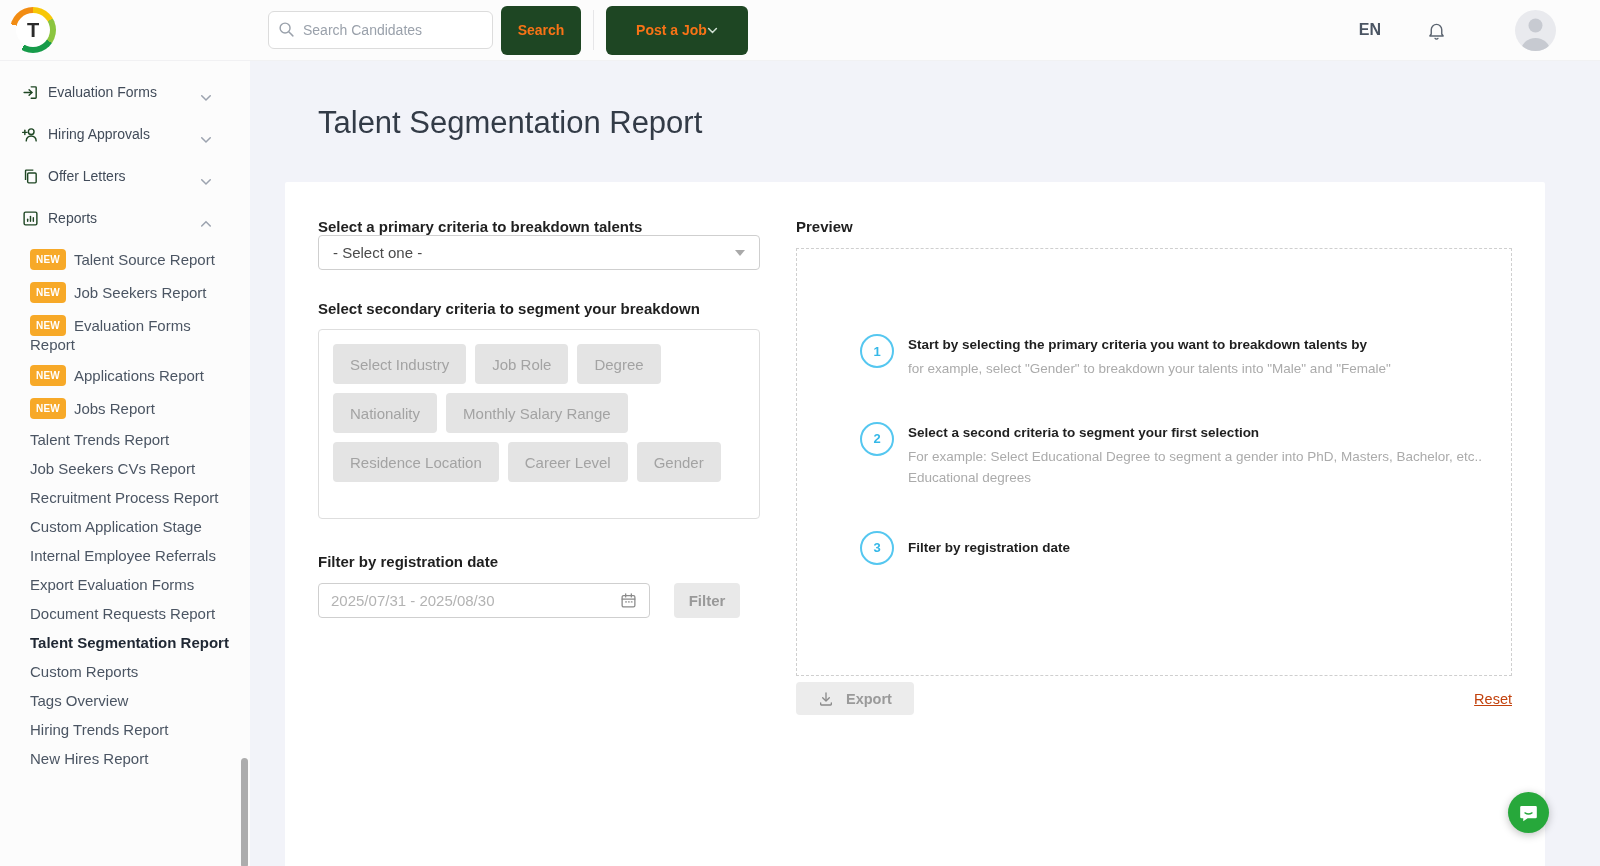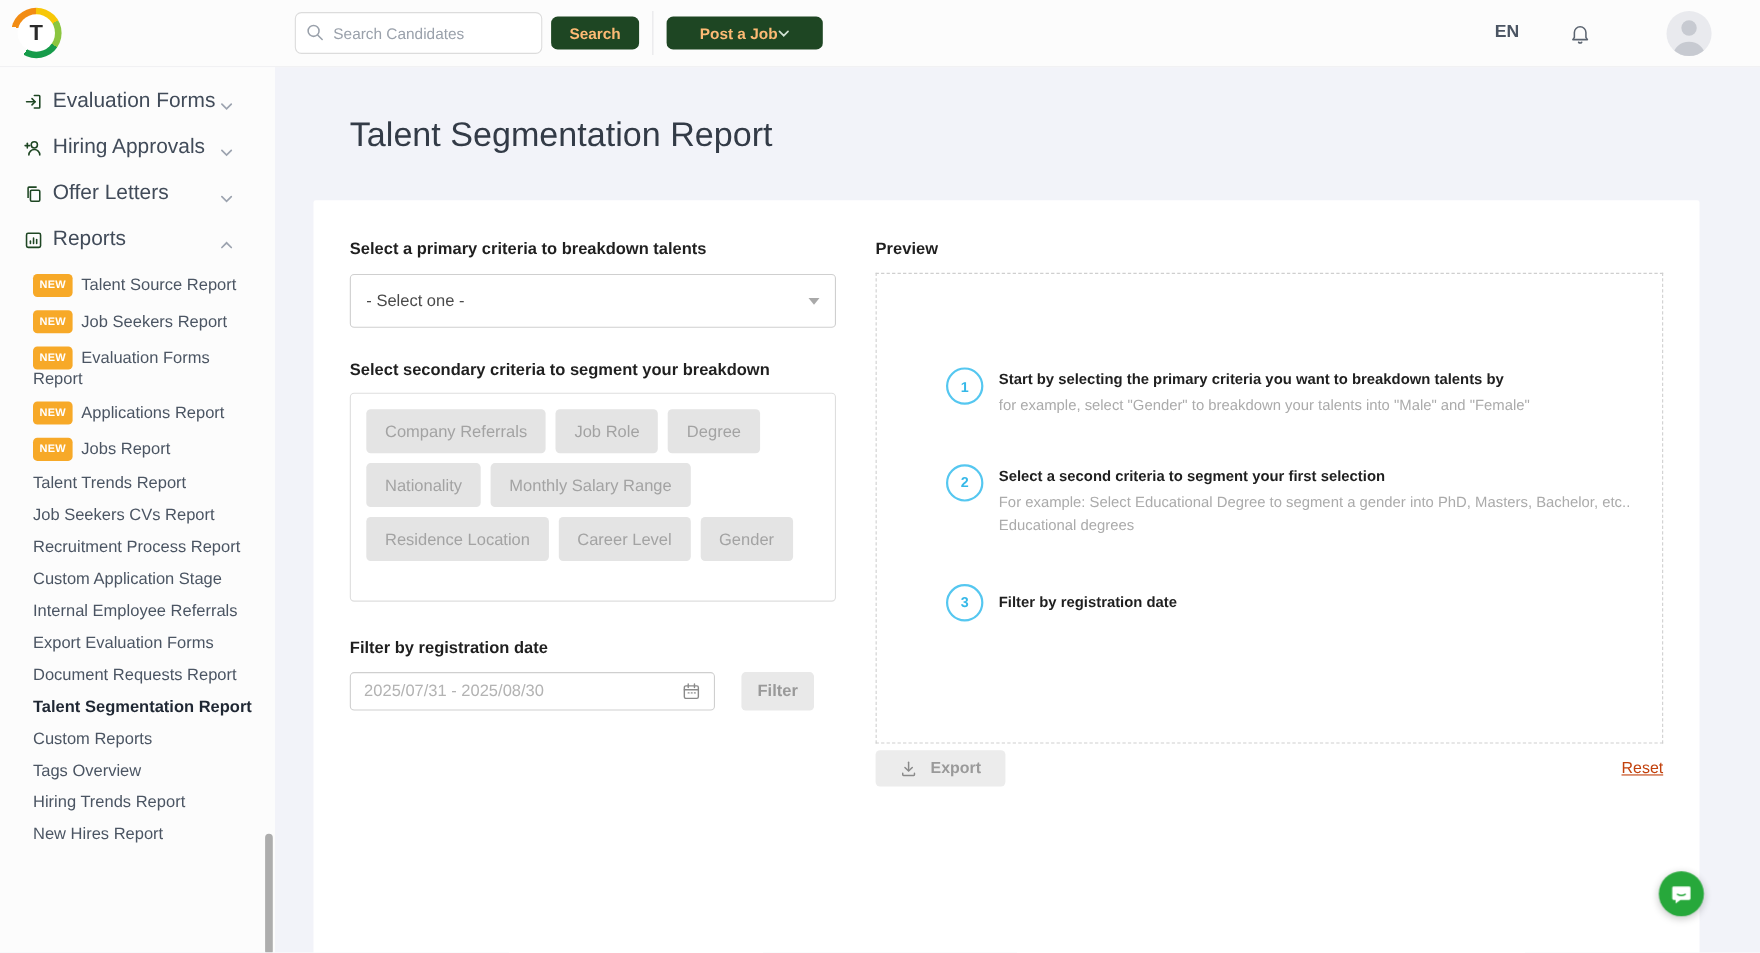--- a/index.html
+++ b/index.html
@@ -23,21 +23,21 @@
     font-weight:bold; font-size:20px; color:#2b2b2b; }
   .search-wrap { margin-left:212px; position:relative; }
   .search-wrap input {
     width:225px; height:38px; border:1px solid #dcdcdc; border-radius:6px;
     padding:0 12px 0 34px; font-size:14px; color:#444; background:#fff; outline:none;
     font-family:inherit;
   }
   .search-wrap input::placeholder { color:#9aa1ab; }
   .search-wrap .mag { position:absolute; left:10px; top:10px; width:17px; height:17px; color:#9aa1ab; }
   .btn-green {
-    height:30px; background:#1e4623; color:#fdba74; border:none; border-radius:6px;
+    height:49px; background:#1e4623; color:#f97316; border:none; border-radius:6px;
     font-size:14px; font-weight:600; cursor:pointer; font-family:inherit;
     display:inline-flex; align-items:center; justify-content:center;
   }
   .search-btn { width:80px; margin-left:8px; }
   .top-divider { width:1px; height:40px; background:#e6e6e8; margin:0 12px; }
   .postjob-btn { width:142px; gap:0; }
   .postjob-btn .chev { width:11px; height:7px; color:#cfe0d2; }
   .lang { margin-left:auto; font-size:16px; font-weight:700; color:#4b5563; cursor:pointer; }
   .bell { margin-left:45px; width:21px; height:23px; color:#5b6470; cursor:pointer; }
   .avatar { margin-left:68px; width:41px; height:41px; border-radius:50%;
@@ -45,42 +45,42 @@
 
   
   .body { flex:1; display:flex; min-height:0; }
 
   
   .sidebar { width:250px; background:#fcfcfc; flex:0 0 auto; position:relative;
     padding-top:10px; overflow:hidden; }
   .side-section { height:42px; display:flex; align-items:center; padding:0 38px 0 22px;
     cursor:pointer; }
   .side-section .sicon { width:17px; height:17px; color:#1e4623; flex:0 0 auto; }
-  .side-section .slabel { margin-left:9px; font-size:19px; color:#414b59; }
+  .side-section .slabel { margin-left:9px; font-size:14px; color:#414b59; }
   .side-section .chev { margin-left:auto; width:12px; height:8px; color:#9ca3af; }
   .report-list { margin-top:4px; }
   .report-item { padding:6px 14px 6px 30px; font-size:15px; color:#4b5563;
     line-height:17px; cursor:pointer; }
   .report-item.active { font-weight:700; color:#1f2733; }
   .new-badge { display:inline-block; background:#f7a928; color:#fff; font-size:10px;
     font-weight:700; border-radius:4px; padding:2px 6px 2px; margin-right:8px;
     vertical-align:2px; letter-spacing:.2px; }
   .side-scrollthumb { position:absolute; right:2px; top:697px; width:7px; height:110px;
     background:#adadad; border-radius:4px; cursor:grab; }
 
   
   .content { flex:1; min-width:0; padding:44px 55px 0 35px; }
   .page-title { font-size:31px; font-weight:500; color:#333b47; margin-left:33px; }
   .card { background:#fff; margin-top:41px; height:100%; border-radius:2px;
     padding:36px 33px; display:flex; }
 
   .field-label { font-size:15px; font-weight:700; color:#1f1f1f; }
 
   .left-col { width:442px; flex:0 0 auto; }
-  .select-box { margin-top:14px; height:49px; border:1px solid #cfcfcf; border-radius:4px;
+  .select-box { margin-top:0; height:35px; border:1px solid #cfcfcf; border-radius:4px;
     background:#fff; display:flex; align-items:center; padding:0 14px; cursor:pointer; }
   .select-box .sel-text { font-size:15px; color:#4a4a4a; }
   .select-box .tri { margin-left:auto; width:0; height:0;
     border-left:5px solid transparent; border-right:5px solid transparent;
     border-top:6px solid #a9a9a9; }
 
   .sec-label { margin-top:30px; }
   .chips-box { margin-top:12px; height:190px; border:1px solid #dedede; border-radius:4px;
     padding:14px; display:flex; flex-wrap:wrap; gap:9px; align-content:flex-start; }
   .chip { background:#e4e4e4; color:#a3a3a3; font-size:15px; border:none;
@@ -248,21 +248,21 @@
 
         <div class="left-col">
           <div class="field-label">Select a primary criteria to breakdown talents</div>
           <div class="select-box">
             <span class="sel-text">- Select one -</span>
             <span class="tri"></span>
           </div>
 
           <div class="field-label sec-label">Select secondary criteria to segment your breakdown</div>
           <div id="chips-box" class="chips-box">
-              <button class="chip">Company Referrals</button>
+              <button class="chip">Select Industry</button>
               <button class="chip">Job Role</button>
               <button class="chip">Degree</button>
               <button class="chip">Nationality</button>
               <button class="chip">Monthly Salary Range</button>
               <button class="chip">Residence Location</button>
               <button class="chip">Career Level</button>
               <button class="chip">Gender</button>
             </div>
 
           <div class="field-label date-label">Filter by registration date</div>

